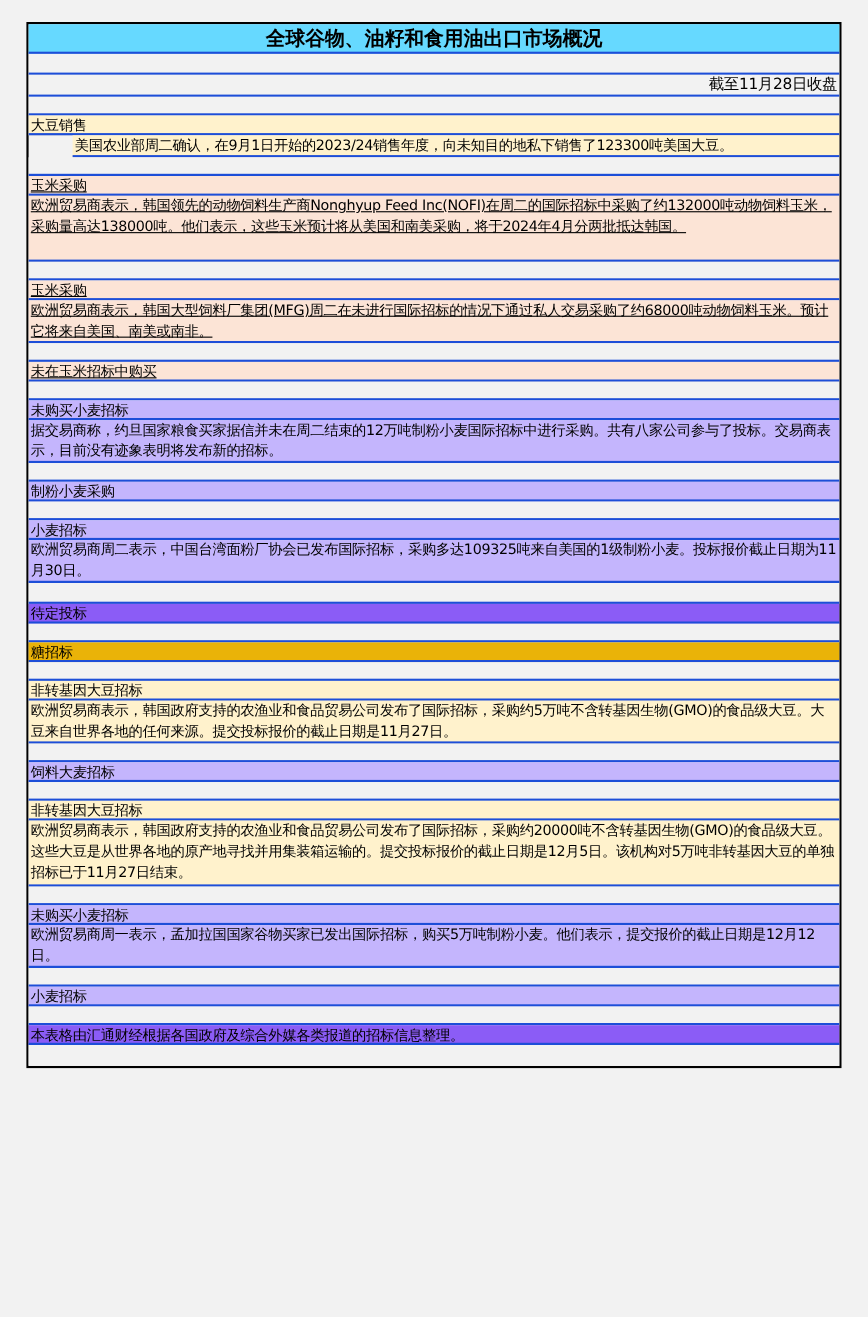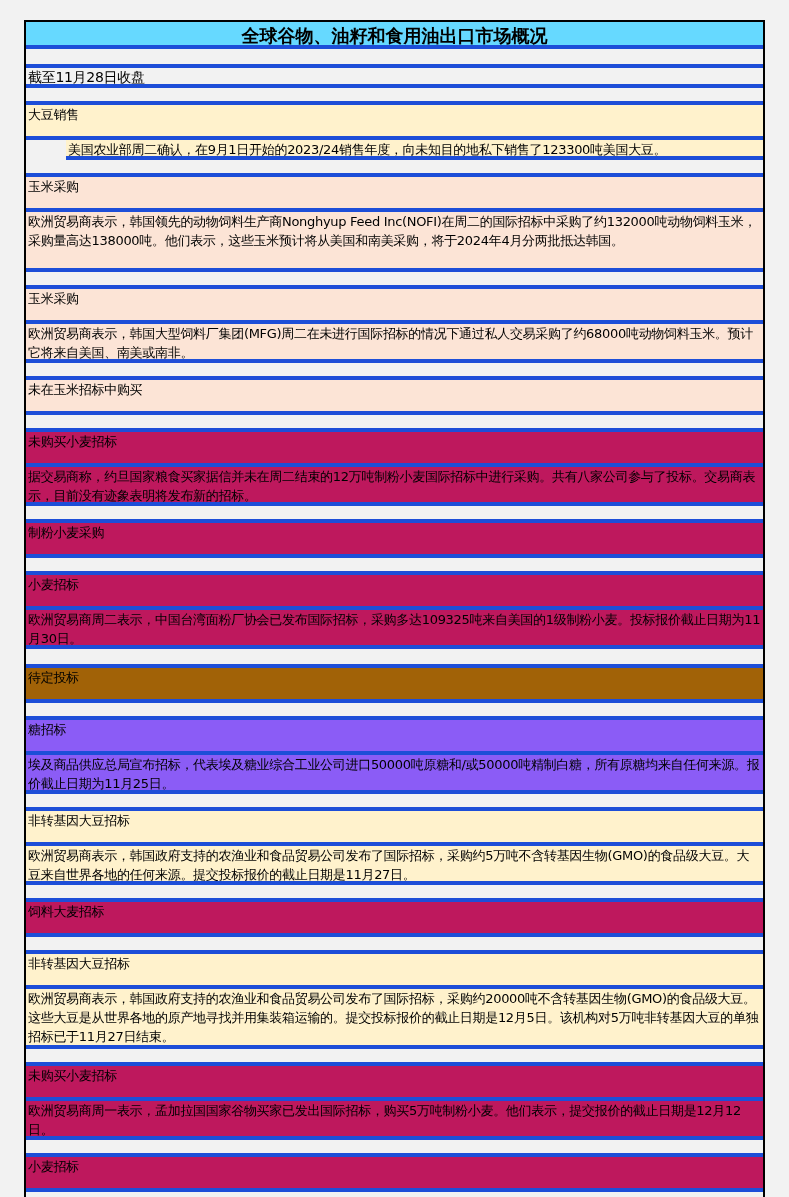--- a/index.html
+++ b/index.html
@@ -6,42 +6,42 @@
   body {
     width: 789px; height: 1197px; background: #f2f2f2;
     font-family: "DejaVu Sans", "Liberation Sans", sans-serif;
     position: relative; overflow: hidden;
   }
   .sheet {
     position: absolute; left: 24px; top: 20px; width: 737px;
     border: 2px solid #000; background: #f2f2f2;
   }
   .row {
-    border-bottom: 4px solid #1d4ed8; box-sizing: border-box;
+    border-bottom: 2px solid #1d4ed8; box-sizing: border-box;
     font-size: 13px; line-height: 19px; color: #000;
     padding: 0 2px; overflow: hidden;
     letter-spacing: -0.3px;
   }
   .row:last-child { border-bottom: none; }
   .title {
     height: 27px; line-height: 27px; text-align: center;
     font-family: "DejaVu Serif", "Liberation Serif", serif;
     font-size: 18px; font-weight: bold; background: #66d9ff;
     letter-spacing: 0;
   }
   .blank { height: 19px; background: #f2f2f2; }
   .blank.short { height: 17px; }
-  .date { height: 20px; background: #f2f2f2; font-size: 14px; }
-  .hdr { height: 35px; }
+  .date { height: 20px; text-align: right; background: #f2f2f2; font-size: 14px; }
+  .hdr { height: 18px; }
   .body { }
   .c-yellow { background: #fff2cc; }
-  .c-peach { background: #fce4d6; }
-  .c-green { background: #be185d; }
-  .c-pink { background: #8b5cf6; }
-  .c-blue { background: #a16207; }
+  .c-peach { background: #fce4d6; text-decoration: underline; }
+  .c-green { background: #c4b5fd; }
+  .c-pink { background: #eab308; }
+  .c-blue { background: #8b5cf6; }
   .l1 { height: 20px; margin-left: 40px; }
   .l2 { height: 39px; }
   .l3 { height: 60px; }
 </style>
 </head>
 <body>
 
 <div class="sheet">
   <div class="row title">全球谷物、油籽和食用油出口市场概况</div>
   <div class="row blank"></div>
@@ -71,21 +71,20 @@
   <div class="row blank short"></div>
 
   <div class="row hdr c-green">小麦招标</div>
   <div class="row body c-green l2">欧洲贸易商周二表示，中国台湾面粉厂协会已发布国际招标，采购多达109325吨来自美国的1级制粉小麦。投标报价截止日期为11月30日。</div>
   <div class="row blank"></div>
 
   <div class="row hdr c-blue">待定投标</div>
   <div class="row blank short"></div>
 
   <div class="row hdr c-pink">糖招标</div>
-  <div class="row body c-pink l2">埃及商品供应总局宣布招标，代表埃及糖业综合工业公司进口50000吨原糖和/或50000吨精制白糖，所有原糖均来自任何来源。报价截止日期为11月25日。</div>
   <div class="row blank short"></div>
 
   <div class="row hdr c-yellow">非转基因大豆招标</div>
   <div class="row body c-yellow l2">欧洲贸易商表示，韩国政府支持的农渔业和食品贸易公司发布了国际招标，采购约5万吨不含转基因生物(GMO)的食品级大豆。大豆来自世界各地的任何来源。提交投标报价的截止日期是11月27日。</div>
   <div class="row blank short"></div>
 
   <div class="row hdr c-green">饲料大麦招标</div>
   <div class="row blank short"></div>
 
   <div class="row hdr c-yellow">非转基因大豆招标</div>

